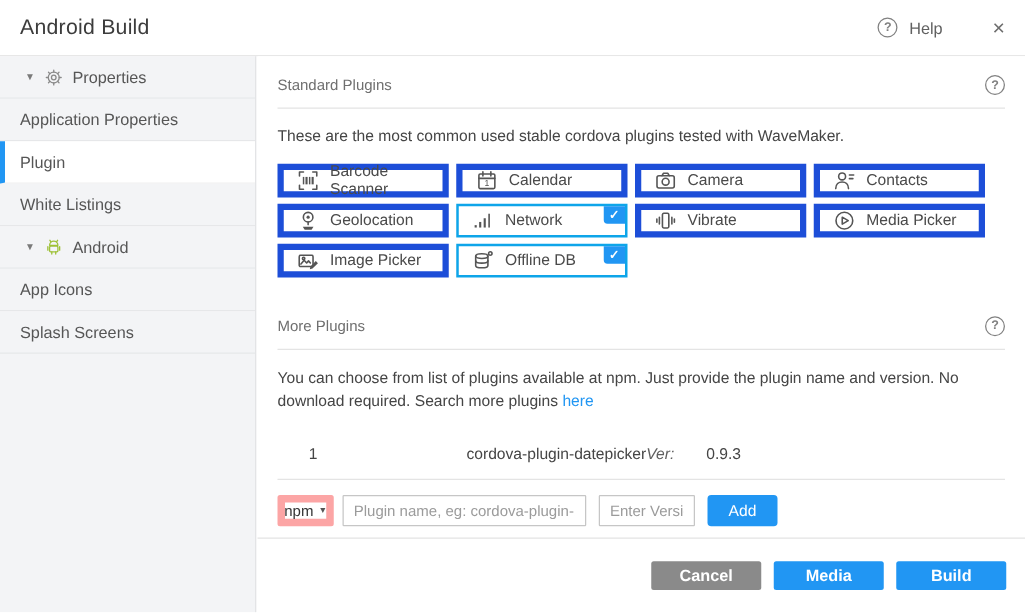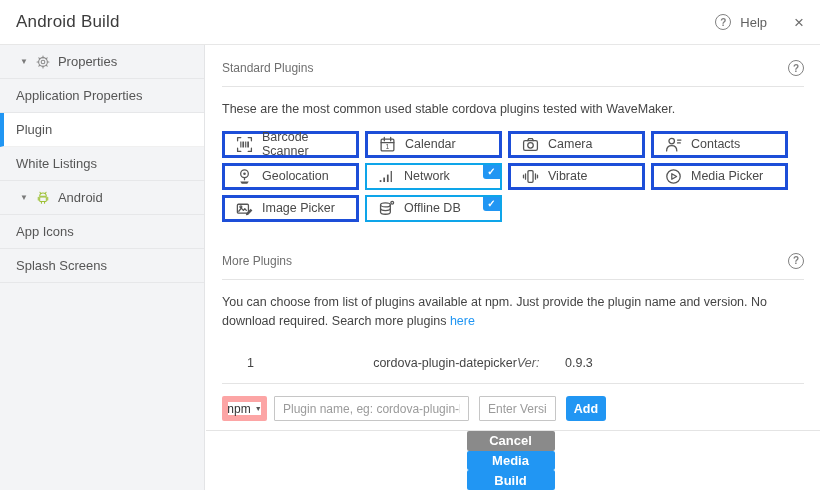--- a/index.html
+++ b/index.html
@@ -6,21 +6,21 @@
   html,body { width:820px; height:490px; font-family:"Liberation Sans", sans-serif; background:#fff; }
   .window { position:relative; width:820px; height:490px; background:#fff; overflow:hidden; }
 
   
   .hdr { position:absolute; top:0; left:0; right:0; height:45px; background:#fff; border-bottom:1px solid #e7e7e7;
          display:flex; align-items:center; padding:0 16px; }
   .hdr-title { font-size:17px; color:#3c3c3c; font-weight:500; letter-spacing:.2px; }
   .hdr-right { margin-left:auto; display:flex; align-items:center; gap:9px; }
   .qmark { width:16px; height:16px; border:1.4px solid #818181; border-radius:50%; color:#818181;
            font-size:10px; display:flex; align-items:center; justify-content:center; font-weight:bold; }
-  .help-label { font-size:13px; color:#616161; margin-right:18px; }
+  .help-label { font-size:13px; color:#616161; margin-right:31px; }
   .close-x { font-size:17px; color:#6e6e6e; cursor:pointer; line-height:1; }
 
   
   .sidebar { position:absolute; top:45px; left:0; width:205px; bottom:0; background:#f3f4f6; border-right:1px solid #e3e4e6; }
   .side-item { height:34px; display:flex; align-items:center; border-bottom:1px solid #e6e7e9;
                font-size:13px; color:#565656; padding-left:16px; cursor:pointer; background:#f3f4f6; }
   .side-item.group { padding-left:20px; gap:8px; }
   .side-item.selected { background:#fff; border-left:4px solid #2196f3; padding-left:12px; border-bottom:1px solid #f0f0f0; }
   .caret { font-size:8px; color:#7a7a7a; }
   .side-ico { width:14px; height:14px; display:inline-flex; }
@@ -28,21 +28,21 @@
   
   .main { position:absolute; left:206px; top:45px; right:0; bottom:0; background:#fff; }
   .content { padding:0 16px; }
   .sec-head { display:flex; align-items:center; justify-content:space-between;
               padding:15px 0 10px; border-bottom:1px solid #e4e4e4; }
   .sec-title { font-size:12px; color:#6f6f6f; font-weight:400; }
   .desc { font-size:12.5px; color:#454545; margin:13px 0 12px; line-height:1.5; max-width:585px; }
   .link { color:#2196f3; text-decoration:none; cursor:pointer; }
 
   .plugin-grid { display:grid; grid-template-columns:repeat(4,137px); gap:5px 6px; }
-  .plugin-btn { position:relative; height:27px; background:#fff; border:3px solid #1d4ed8;
+  .plugin-btn { position:relative; height:27px; background:#fff; border:5px solid #1d4ed8;
                 display:flex; align-items:center; gap:9px; padding-left:11px; font-size:12.5px;
                 color:#4a4a4a; cursor:pointer; }
   .plugin-btn.checked { border:2px solid #0ea5e9; }
   .p-ico { width:17px; height:17px; display:inline-flex; flex:none; }
   .check-badge { position:absolute; top:0; right:0; width:17px; height:14px; background:#2196f3;
                  color:#fff; font-size:10px; font-weight:bold; display:flex; align-items:center;
                  justify-content:center; border-bottom-left-radius:3px; }
 
   .mp-head { margin-top:16px; }
 
@@ -56,26 +56,26 @@
   .add-form { display:flex; align-items:center; margin-top:12px; }
   .npm-select { width:45px; height:25px; border:6px solid #fca5a5; border-radius:2px; background:#fff;
                 font-size:12px; color:#333; display:flex; align-items:center; justify-content:center;
                 gap:4px; cursor:pointer; }
   .npm-select .sel-caret { font-size:7px; color:#555; }
   .txt-input { height:25px; border:1px solid #c6c6c6; border-radius:1px; font-size:12px; color:#333;
                padding:0 8px; font-family:"Liberation Sans", sans-serif; }
   .txt-input::placeholder { color:#9b9b9b; }
   .name-input { width:195px; margin-left:7px; }
   .ver-input { width:77px; margin-left:10px; }
-  .add-btn { width:40px; height:25px; margin-left:10px; background:#2196f3; color:#fff; border:none;
-             border-radius:3px; font-size:12.5px; font-weight:bold; cursor:pointer;
+  .add-btn { width:56px; height:25px; margin-left:10px; background:#2196f3; color:#fff; border:none;
+             border-radius:3px; font-size:12.5px; font-weight:normal; cursor:pointer;
              font-family:"Liberation Sans", sans-serif; }
 
   .footer { position:absolute; left:0; right:0; bottom:0; height:60px; border-top:1px solid #e4e4e4;
-            background:#fff; display:flex; align-items:center; justify-content:flex-end; padding-right:15px;flex-direction:column; }
+            background:#fff; display:flex; align-items:center; justify-content:flex-end; padding-right:15px; }
   .f-btn { width:88px; height:23px; border:none; border-radius:2px; color:#fff; font-size:13px;
            font-weight:bold; cursor:pointer; margin-left:10px; font-family:"Liberation Sans", sans-serif; }
   .f-cancel { background:#8a8a8a; }
   .f-blue { background:#2196f3; }
 
   svg.ic { stroke:#555; fill:none; stroke-width:1.2; stroke-linecap:round; stroke-linejoin:round; width:100%; height:100%; }
   svg.ic .fill { fill:#555; stroke:none; }
 </style>
 </head>
 <body>

